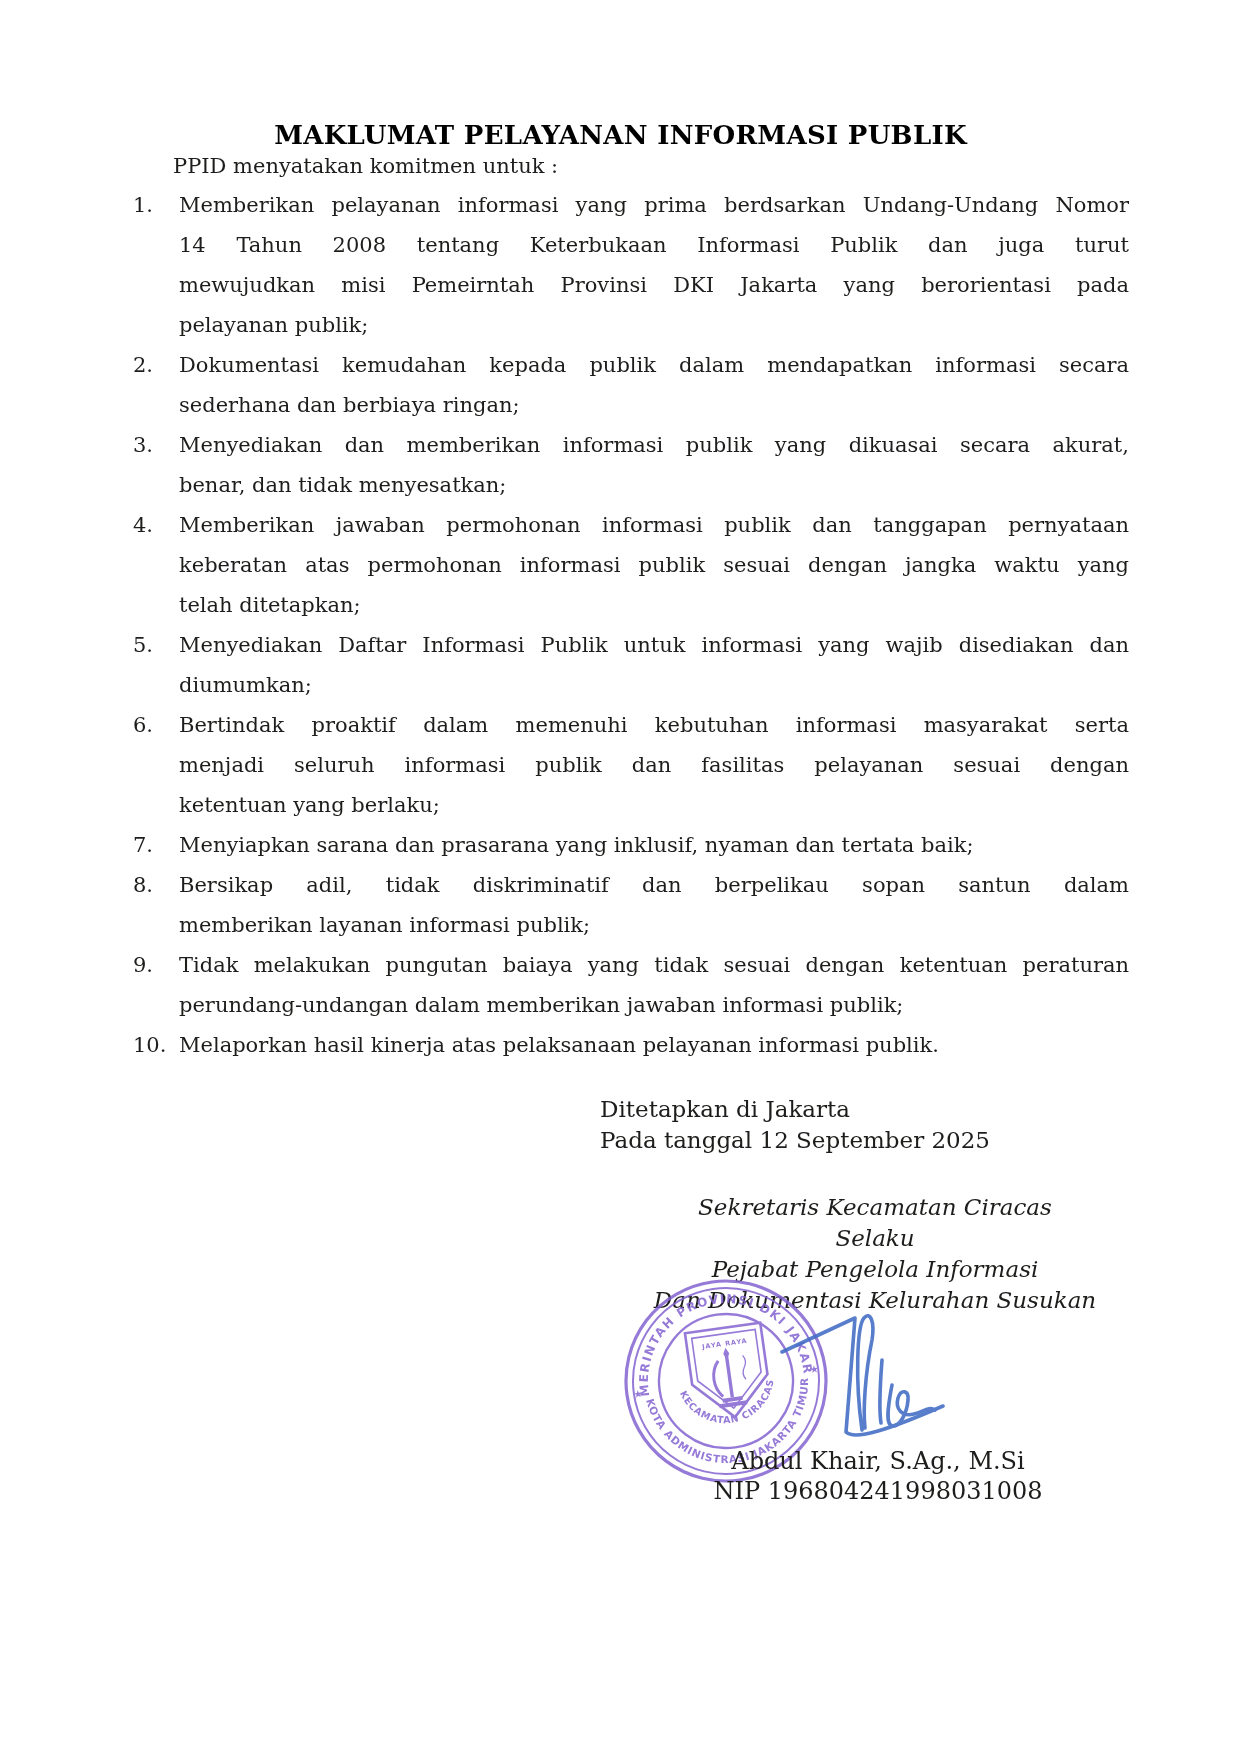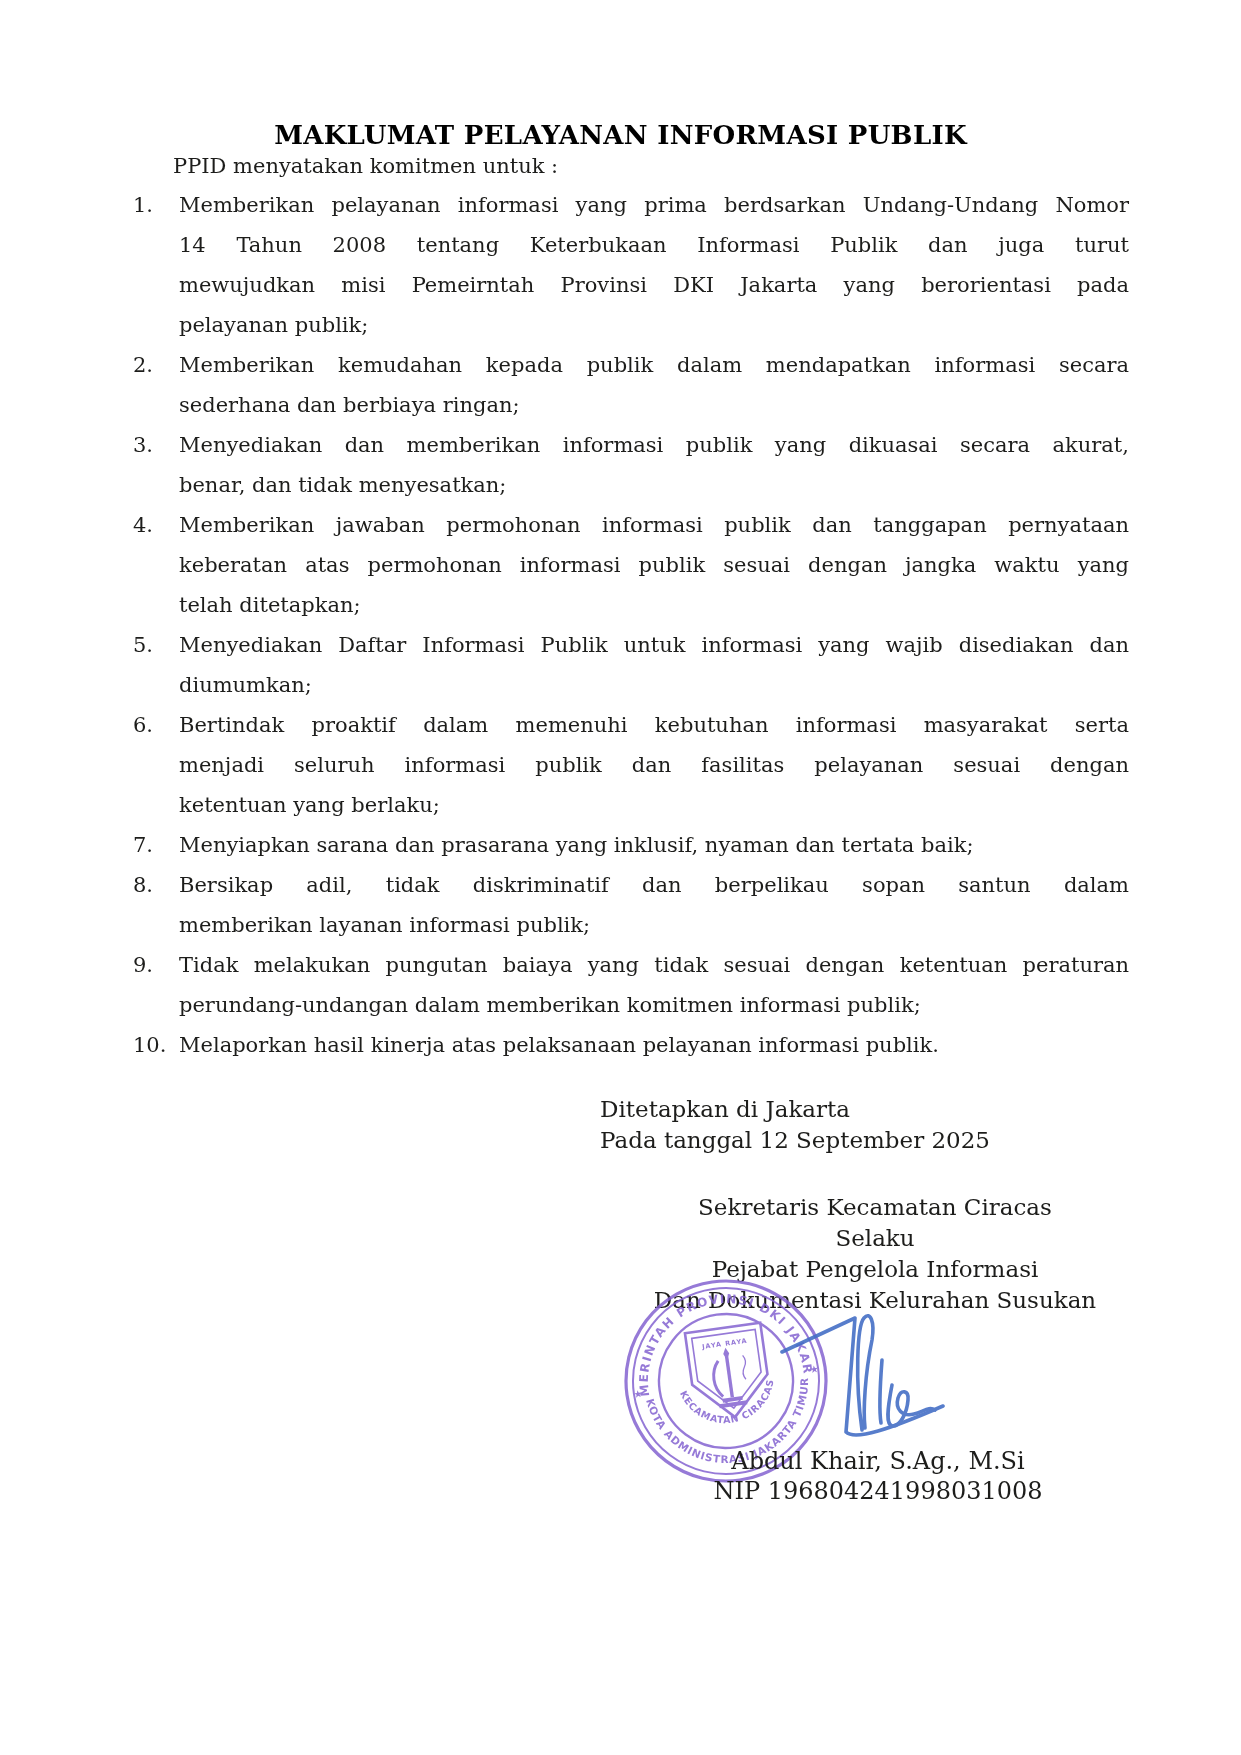--- a/index.html
+++ b/index.html
@@ -23,21 +23,21 @@
   .num  { flex:0 0 46px; width:46px; font-size:21px; line-height:40px; }
   .itembody { flex:1; font-size:21px; min-width:0; }
   .line { height:40px; line-height:40px; white-space:normal; }
   .just { text-align:justify; text-align-last:justify; }
   .closing-place {
     position:absolute; top:1094px; left:600px; width:550px;
     font-size:23px; line-height:31px;
   }
   .closing-signer {
     position:absolute; top:1192px; left:560px; width:630px;
-    text-align:center; font-size:23px; line-height:31px;
+    text-align:center; font-size:23px; line-height:31px;font-style:italic;
   }
   .signer-name {
     position:absolute; top:1446px; left:600px; width:556px;
     text-align:center; font-size:24px; line-height:30px;
   }
   .signer-nip {
     position:absolute; top:1476px; left:600px; width:556px;
     text-align:center; font-size:24px; line-height:30px;
   }
   .stamp { position:absolute; left:623px; top:1274px; width:206px; height:214px; opacity:0.85; }
@@ -59,21 +59,21 @@
         <div class="itembody">
           <div class="line just">Memberikan pelayanan informasi yang prima berdsarkan Undang-Undang Nomor</div>
           <div class="line just">14 Tahun 2008 tentang Keterbukaan Informasi Publik dan juga turut</div>
           <div class="line just">mewujudkan misi Pemeirntah Provinsi DKI Jakarta yang berorientasi pada</div>
           <div class="line">pelayanan publik;</div>
         </div>
       </div>
       <div class="item">
         <div class="num">2.</div>
         <div class="itembody">
-          <div class="line just">Memberikan kemudahan kepada publik dalam mendapatkan informasi secara</div>
+          <div class="line just">Dokumentasi kemudahan kepada publik dalam mendapatkan informasi secara</div>
           <div class="line">sederhana dan berbiaya ringan;</div>
         </div>
       </div>
       <div class="item">
         <div class="num">3.</div>
         <div class="itembody">
           <div class="line just">Menyediakan dan memberikan informasi publik yang dikuasai secara akurat,</div>
           <div class="line">benar, dan tidak menyesatkan;</div>
         </div>
       </div>
@@ -110,21 +110,21 @@
         <div class="num">8.</div>
         <div class="itembody">
           <div class="line just">Bersikap adil, tidak diskriminatif dan berpelikau sopan santun dalam</div>
           <div class="line">memberikan layanan informasi publik;</div>
         </div>
       </div>
       <div class="item">
         <div class="num">9.</div>
         <div class="itembody">
           <div class="line just">Tidak melakukan pungutan baiaya yang tidak sesuai dengan ketentuan peraturan</div>
-          <div class="line">perundang-undangan dalam memberikan komitmen informasi publik;</div>
+          <div class="line">perundang-undangan dalam memberikan jawaban informasi publik;</div>
         </div>
       </div>
       <div class="item">
         <div class="num">10.</div>
         <div class="itembody">
           <div class="line">Melaporkan hasil kinerja atas pelaksanaan pelayanan informasi publik.</div>
         </div>
       </div>
     </div>
 

